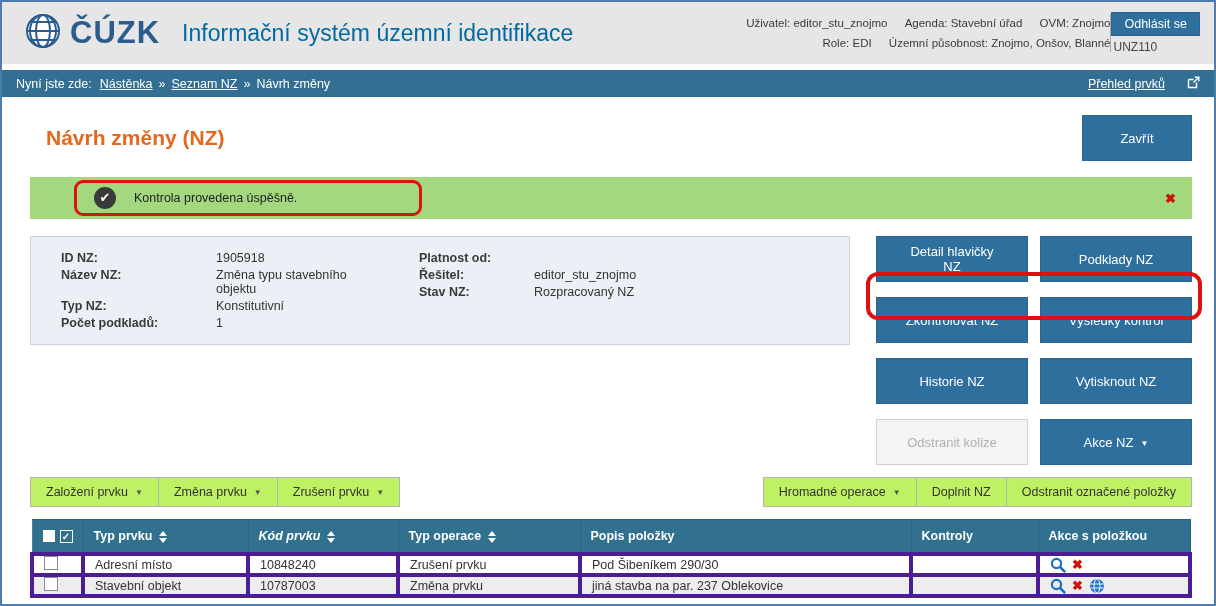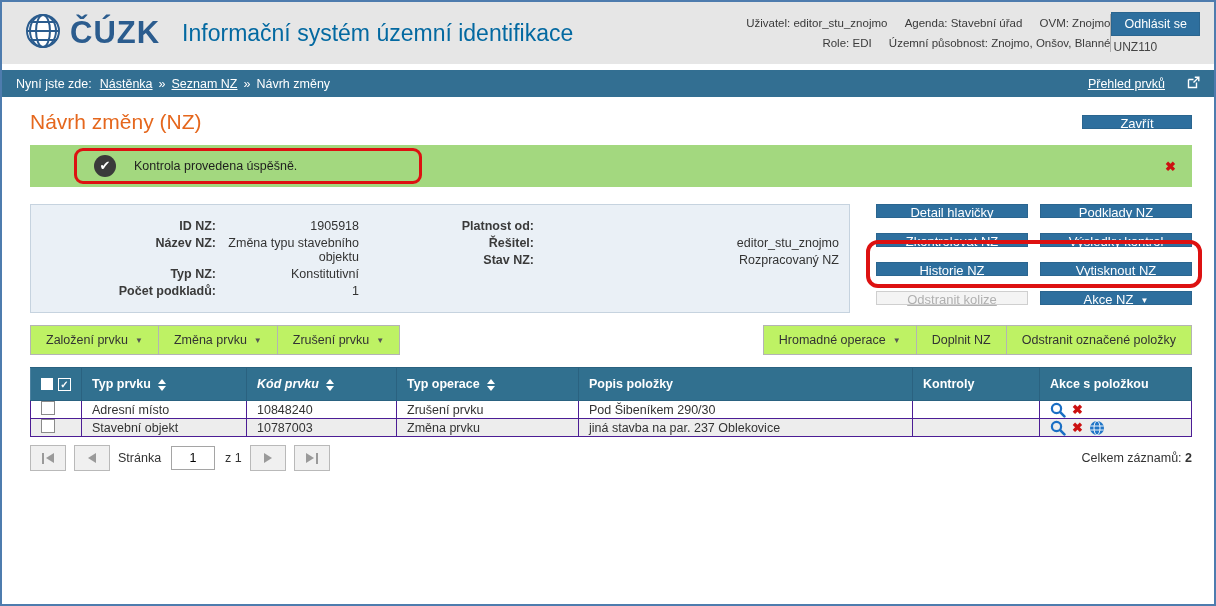--- a/index.html
+++ b/index.html
@@ -28,36 +28,36 @@
   .breadcrumb a { color:#fff; text-decoration:underline; cursor:pointer; }
   .crumb-sep { margin:0 6px; }
   .crumb-prefix { margin-right:8px; }
   .crumb-right { margin-left:auto; display:flex; align-items:center; gap:22px; }
   .crumb-right a { font-size:12.5px; }
 
   
   .content { flex:1; padding:0 22px 0 28px; position:relative; }
 
   .title-row { display:flex; align-items:center; margin-top:13px; }
-  .page-title { color:#e5671d; font-size:21px; font-weight:normal; margin:0; }
-  .btn { background:#2e6f9e; color:#fff; border:1px solid #2a658f; font-size:13px; padding:0 24px; height:14px; cursor:pointer; font-family:inherit;text-decoration:underline; }
+  .page-title { color:#e5671d; font-size:21px; font-weight:bold; margin:16px; }
+  .btn { background:#2e6f9e; color:#fff; border:1px solid #2a658f; font-size:13px; padding:0 24px; height:46px; cursor:pointer; font-family:inherit; }
   .close-btn { margin-left:auto; width:110px; }
 
   
   .msg-bar { margin-top:11px; background:#a3d87f; height:42px; display:flex; align-items:center; position:relative; }
   .msg-icon { width:22px; height:22px; border-radius:50%; background:#3a3a3a; color:#fff; font-size:13px; line-height:22px; text-align:center; margin-left:64px; flex:0 0 auto; }
   .msg-text { margin-left:18px; font-size:12.5px; color:#1e1e1e; }
   .msg-close { margin-left:auto; margin-right:16px; color:#cc1111; font-weight:bold; font-size:13px; cursor:pointer; }
   .annotation { position:absolute; border:3px solid #dd1111; border-radius:9px; pointer-events:none; }
   .annotation-msg { left:44px; top:3px; width:348px; height:36px; }
 
   
   .info-row { display:flex; margin-top:17px; gap:26px; align-items:flex-start; }
   .info-panel { flex:1; background:#eaf0f6; border:1px solid #c6d3df; padding:14px 10px 14px 30px; display:flex; min-height:97px; }
-  .info-grid { display:grid; grid-template-columns:155px 1fr; row-gap:3px; font-size:12.5px; color:#333; align-content:start;text-align:right; }
+  .info-grid { display:grid; grid-template-columns:155px 1fr; row-gap:3px; font-size:12.5px; color:#333; align-content:start; }
   .info-grid.right { grid-template-columns:115px 1fr; margin-left:60px; flex:0 0 420px; }
   .info-label { font-weight:bold; color:#3a3a3a; }
   .info-value { color:#333; }
 
   .actions-panel { width:316px; flex:0 0 316px; display:grid; grid-template-columns:1fr 1fr; gap:15px 12px; position:relative; }
   .actions-panel .btn { width:100%; }
   .btn-disabled { background:#f4f4f4; border:1px solid #cfcfcf; color:#b0b0b0; cursor:default; }
   .caret { font-size:8px; margin-left:7px; vertical-align:1px; }
   .annotation-actions { left:-10px; top:36px; width:336px; height:48px; border-width:4px; border-radius:12px; }
 
@@ -65,21 +65,21 @@
   .section-title { margin:20px 0 0 0; color:#1f74ad; font-size:15px; font-weight:bold; }
   .toolbar { margin-top:12px; display:flex; }
   .btn-gray { background:#bef264; border:1px solid #b4b4b4; color:#333; font-size:12.5px; height:30px; padding:0 15px; cursor:pointer; font-family:inherit; }
   .btn-gray + .btn-gray { margin-left:-1px; }
   .btn-gray .caret { color:#555; }
   .toolbar-right { margin-left:auto; display:flex; }
 
   
   table.items { margin-top:12px; width:100%; border-collapse:collapse; font-size:12.5px; }
   table.items th { background:#31708f; color:#fff; text-align:left; font-weight:bold; padding:9px 10px; border:1px solid #2a6280; border-left:1px solid #4d82a0; }
-  table.items td { border:1px solid #4c1d95; padding:0 10px; color:#333; }
+  table.items td { border:4px solid #4c1d95; padding:0 10px; color:#333; }
   table.items tr.alt td { background:#ededed; }
   .col-check { width:44px; }
   .col-typ { width:165px; }
   .col-kod { width:150px;font-style:italic; }
   .col-op { width:182px; }
   .col-kontroly { width:127px; }
   .col-akce { width:152px; }
   .sort-icon { display:inline-flex; flex-direction:column; gap:2px; margin-left:7px; vertical-align:middle; }
   .sort-icon .up { width:0;height:0;border-left:4px solid transparent;border-right:4px solid transparent;border-bottom:5px solid #fff; }
   .sort-icon .dn { width:0;height:0;border-left:4px solid transparent;border-right:4px solid transparent;border-top:5px solid #fff; }

